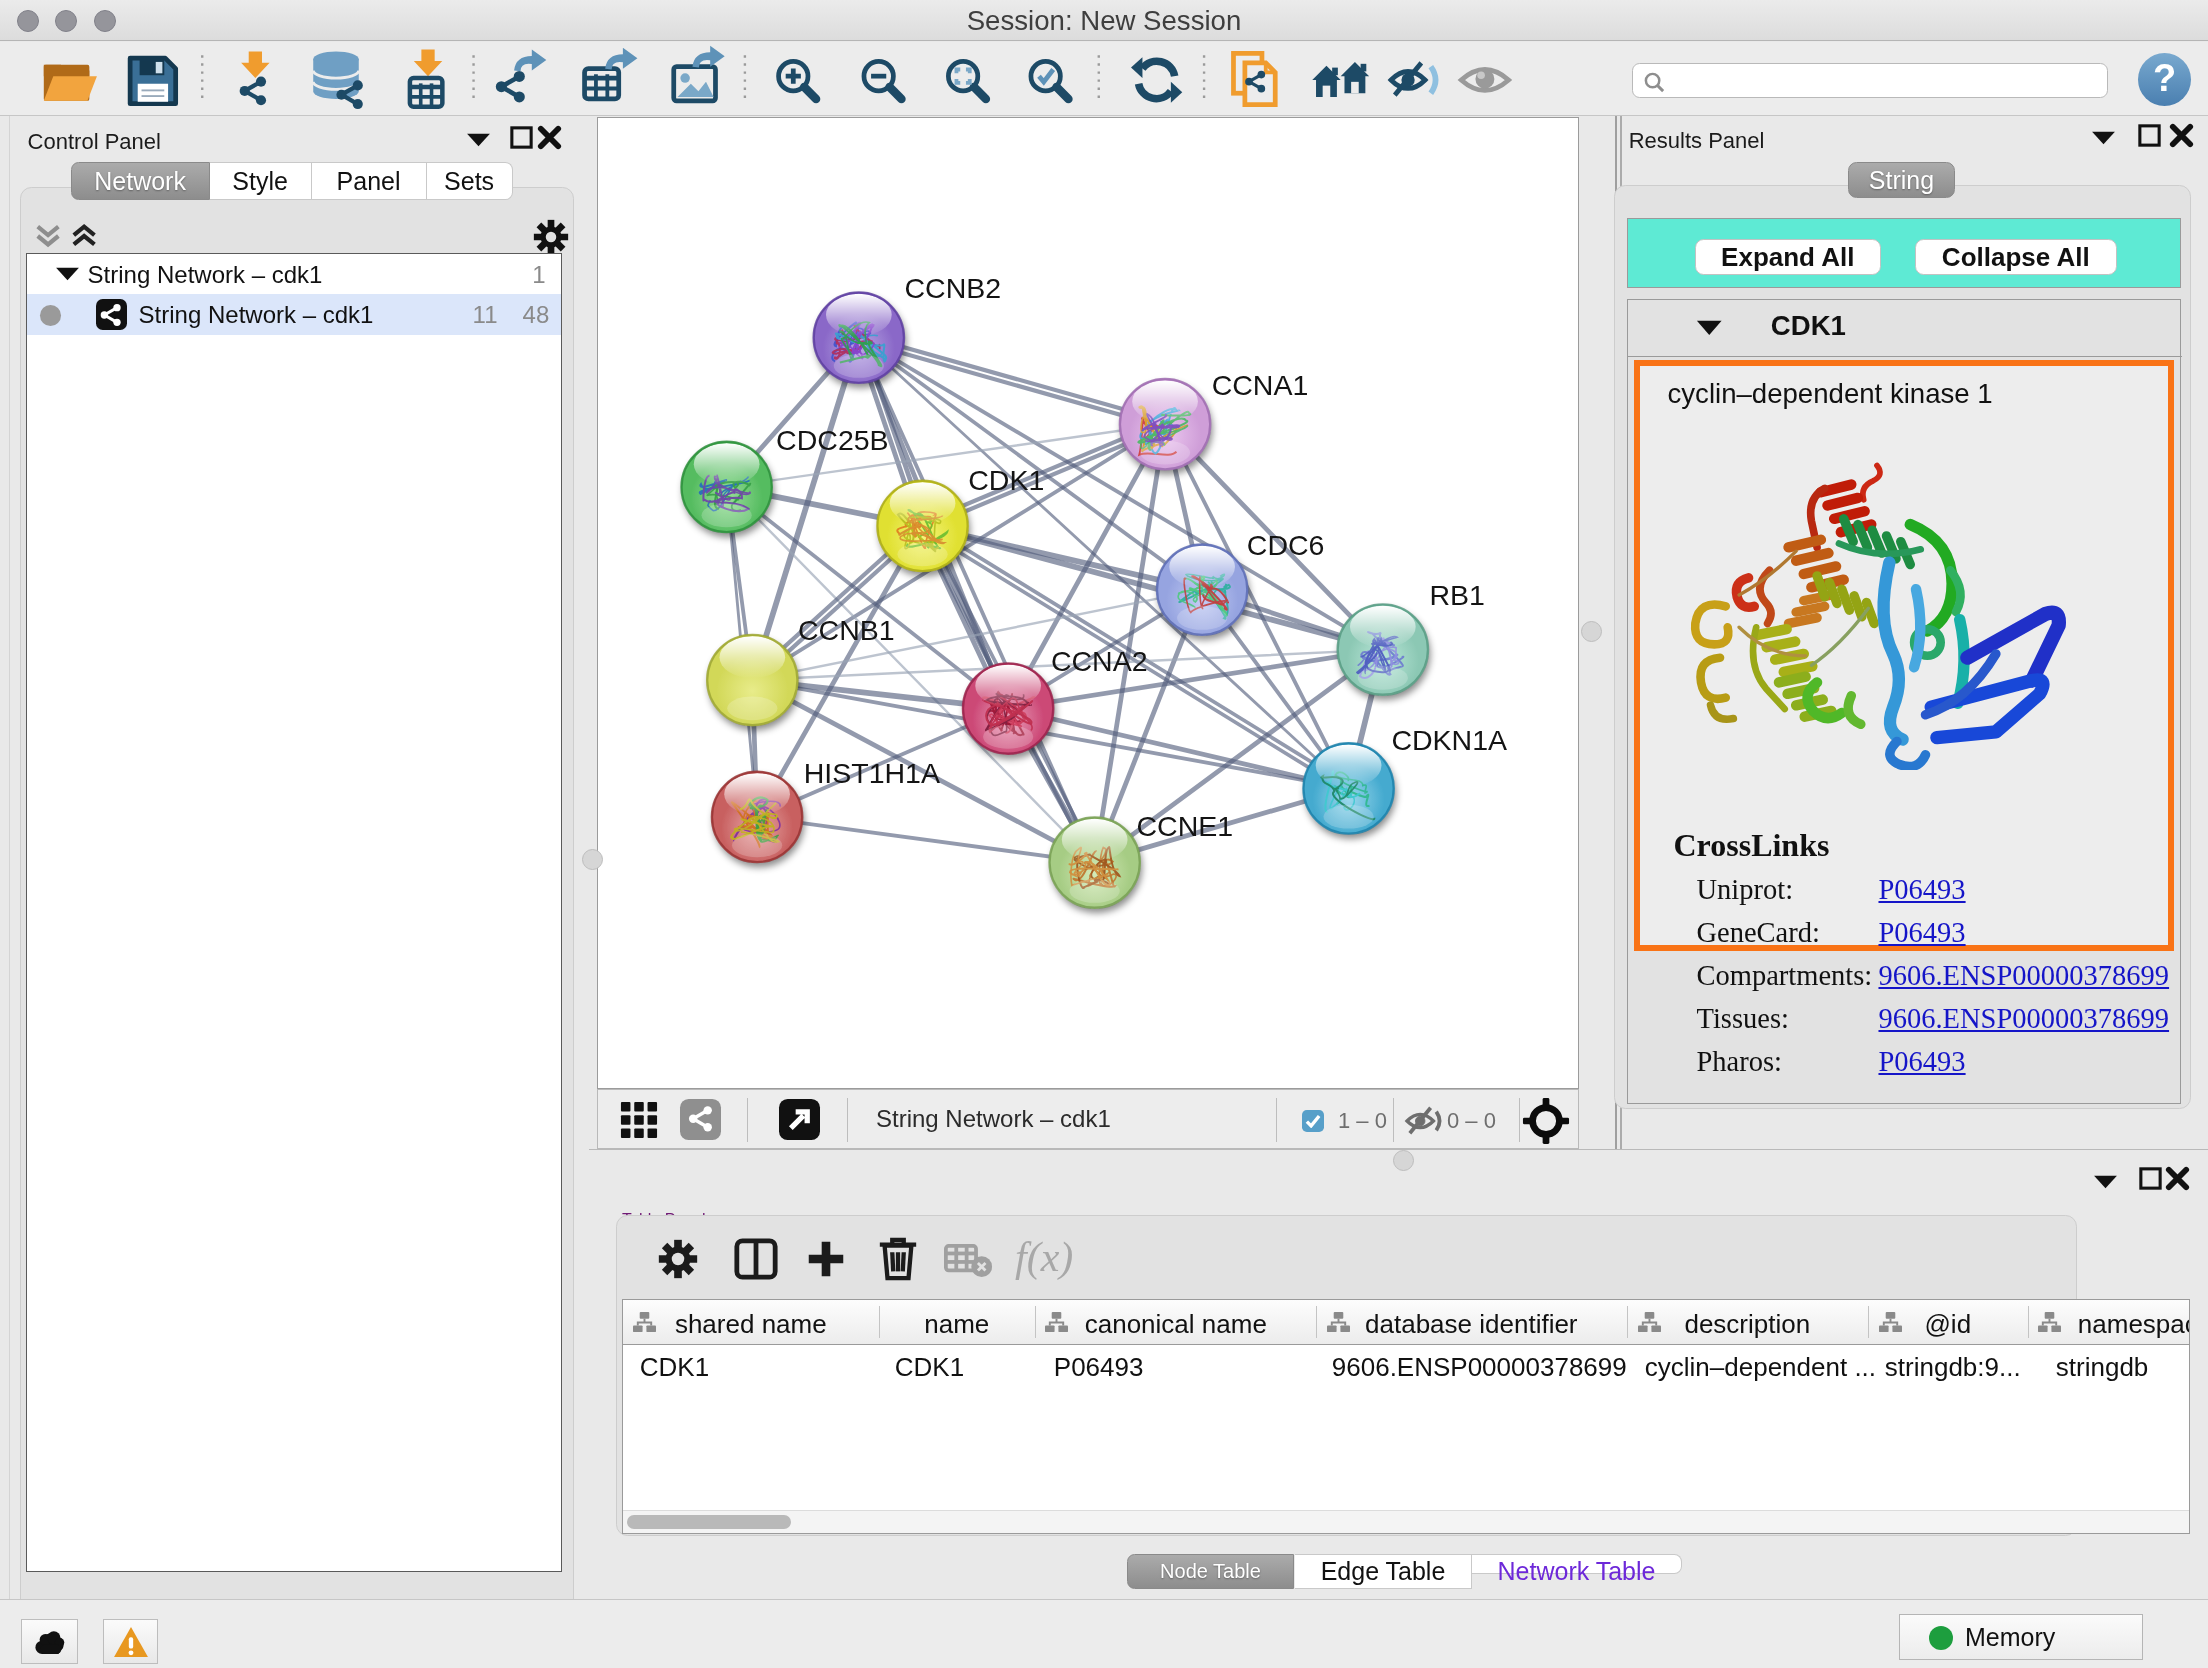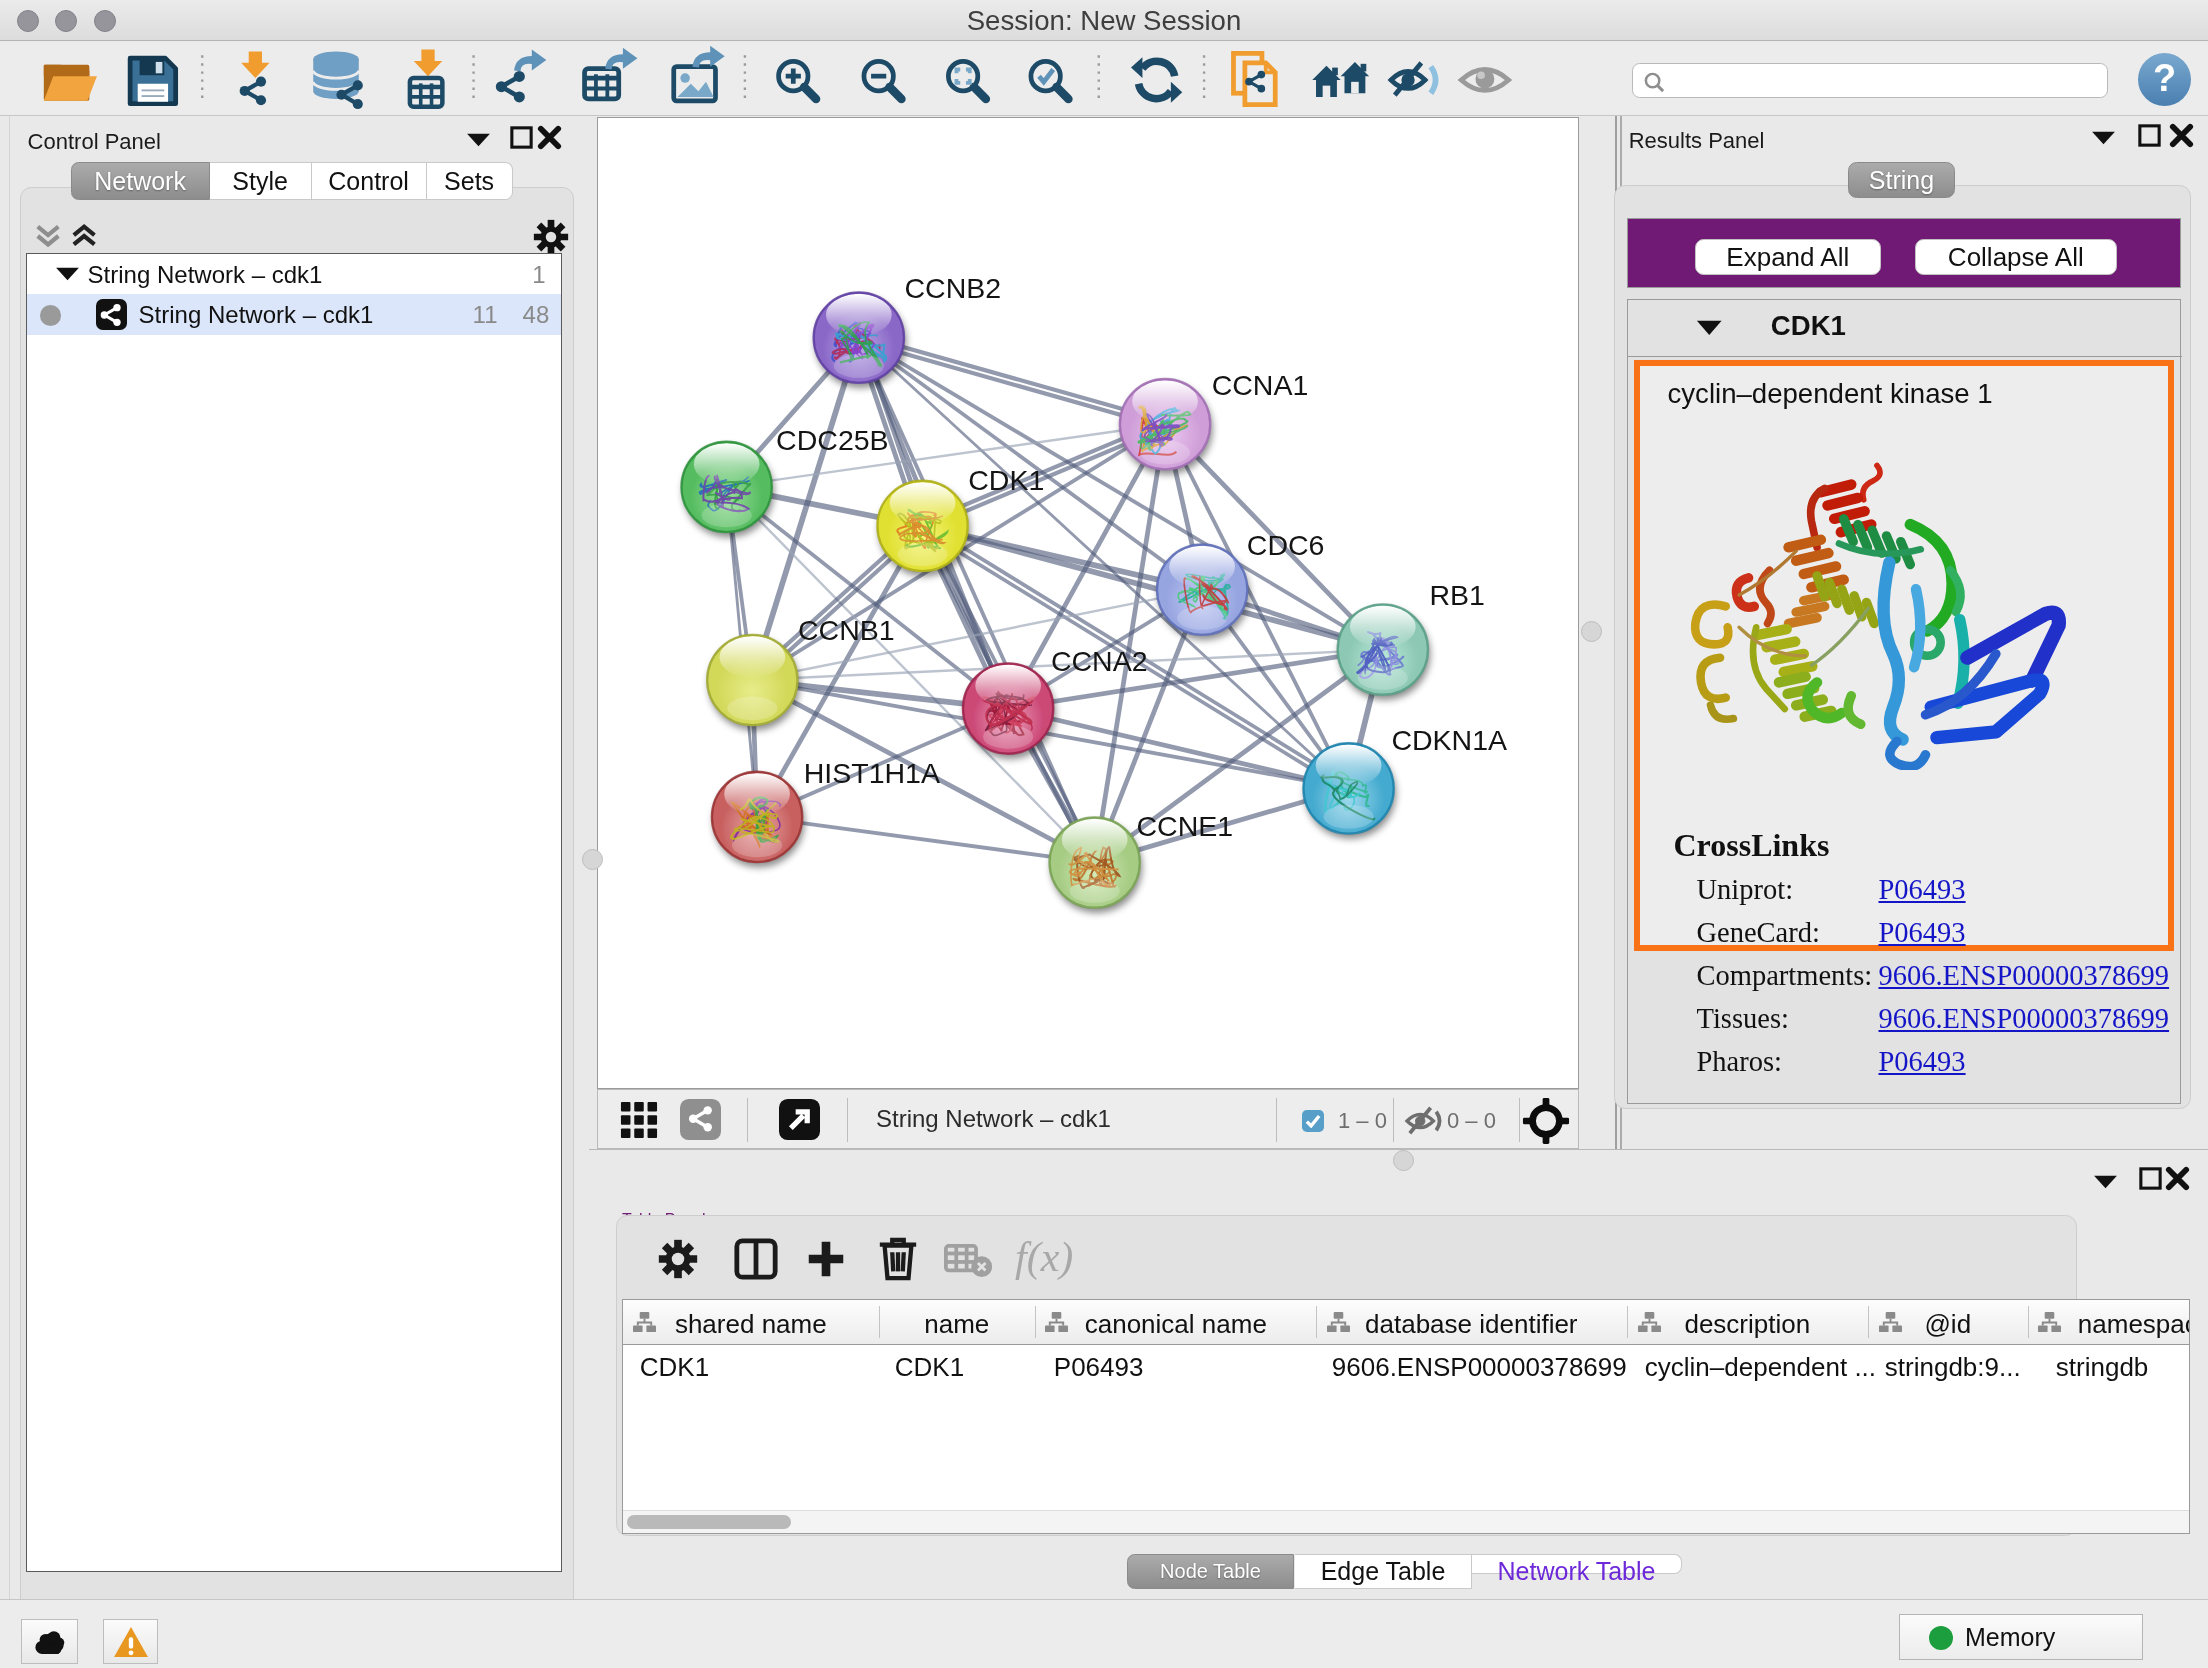--- a/index.html
+++ b/index.html
@@ -206,21 +206,21 @@
       <rect x="4" y="4" width="20" height="20" fill="none" stroke="#111" stroke-width="3.2"></rect>
     </svg>
   <svg class="abs" style="left:526px;top:7.6px;" width="27" height="27" viewBox="0 0 28 28">
       <path d="M5 5 L23 23 M23 5 L5 23" stroke="#111" stroke-width="6" stroke-linecap="round"></path>
     </svg>
 
   <div class="abs" style="left:10.5px;top:71px;width:554px;height:1512px;background:#e2e2e2;border:1px solid #cdcdcd;border-radius:11.4px;"></div>
 
   <div class="abs" style="left:61px;top:46px;width:139px;height:38px;background:linear-gradient(#ababab,#8d8d8d);border:1px solid #8a8a8a;border-radius:7.6px 0 0 7.6px;color:#fff;font-size:25px;text-align:center;line-height:36px;text-shadow:0 1px 1.9px rgba(0,0,0,.35);">Network</div>
   <div class="abs" style="left:200px;top:46px;width:102px;height:38px;background:#fff;border:1px solid #c9c9c9;border-left:none;color:#111;font-size:25px;text-align:center;line-height:36px;">Style</div>
-  <div class="abs" style="left:302px;top:46px;width:115px;height:38px;background:#fff;border:1px solid #c9c9c9;border-left:none;color:#111;font-size:25px;text-align:center;line-height:36px;">Control</div>
+  <div class="abs" style="left:302px;top:46px;width:115px;height:38px;background:#fff;border:1px solid #c9c9c9;border-left:none;color:#111;font-size:25px;text-align:center;line-height:36px;">Panel</div>
   <div class="abs" style="left:417px;top:46px;width:86px;height:38px;background:#fff;border:1px solid #c9c9c9;border-left:none;border-radius:0 7.6px 7.6px 0;color:#111;font-size:25px;text-align:center;line-height:36px;">Sets</div>
 
   <div class="abs" style="left:11.4px;top:103px;width:553px;height:34px;">
     <svg class="abs" style="left:11.4px;top:1.9px;" width="34" height="30" viewBox="0 0 36 32">
         <path d="M6 6 L17 15 L28 6 M6 16 L17 25 L28 16" fill="none" stroke="#8e8e8e" stroke-width="4.5"></path>
       </svg>
     <svg class="abs" style="left:48px;top:1.9px;" width="34" height="30" viewBox="0 0 36 32">
         <path d="M5 25 L16 16 L27 25 M5 15 L16 6 L27 15" fill="none" stroke="#222" stroke-width="4.5"></path>
       </svg>
     <svg class="abs" style="left:510px;top:-1.9px;" width="40" height="40" viewBox="0 0 42 42">
@@ -688,21 +688,21 @@
       <rect x="4" y="4" width="20" height="20" fill="none" stroke="#111" stroke-width="3.2"></rect>
     </svg>
   <svg class="abs" style="left:546px;top:5.7px;" width="27" height="27" viewBox="0 0 28 28">
       <path d="M5 5 L23 23 M23 5 L5 23" stroke="#111" stroke-width="6" stroke-linecap="round"></path>
     </svg>
 
   <div class="abs" style="left:-7.6px;top:69px;width:577px;height:924px;background:#e2e2e2;border:1px solid #cdcdcd;border-radius:11.4px;"></div>
 
   <div class="abs" style="left:226px;top:46px;width:107px;height:36px;background:linear-gradient(#ababab,#8d8d8d);border:1px solid #8a8a8a;border-radius:8.6px;color:#fff;font-size:25px;text-align:center;line-height:34px;text-shadow:0 1px 1.9px rgba(0,0,0,.35);">String</div>
 
-  <div class="abs" style="left:4.8px;top:102px;width:554px;height:70px;border:1px solid #9a9a9a;background:#701a75;">
+  <div class="abs" style="left:4.8px;top:102px;width:554px;height:70px;border:1px solid #9a9a9a;background:#5eead4;font-weight:bold;">
     <div class="abs" style="left:67px;top:20px;width:186px;height:36px;background:#fff;border:1px solid #c2c2c2;border-radius:8.6px;font-size:26px;color:#111;text-align:center;line-height:34px;">Expand All</div>
     <div class="abs" style="left:287px;top:20px;width:202px;height:36px;background:#fff;border:1px solid #c2c2c2;border-radius:8.6px;font-size:26px;color:#111;text-align:center;line-height:34px;">Collapse All</div>
   </div>
 
   <div class="abs" style="left:4.8px;top:183px;width:554px;height:805px;border:1px solid #9a9a9a;background:#e2e2e2;">
     <svg class="abs" style="left:67px;top:17px;" width="28.5" height="21" viewBox="0 0 30 22">
         <polygon points="2,4 28,4 15,19" fill="#111"></polygon>
       </svg>
     <div class="abs" style="left:143px;top:9.5px;font-size:27.6px;font-weight:bold;color:#111;">CDK1</div>
     <div class="abs" style="left:0;top:56px;width:554px;height:1px;background:#9a9a9a;"></div>

